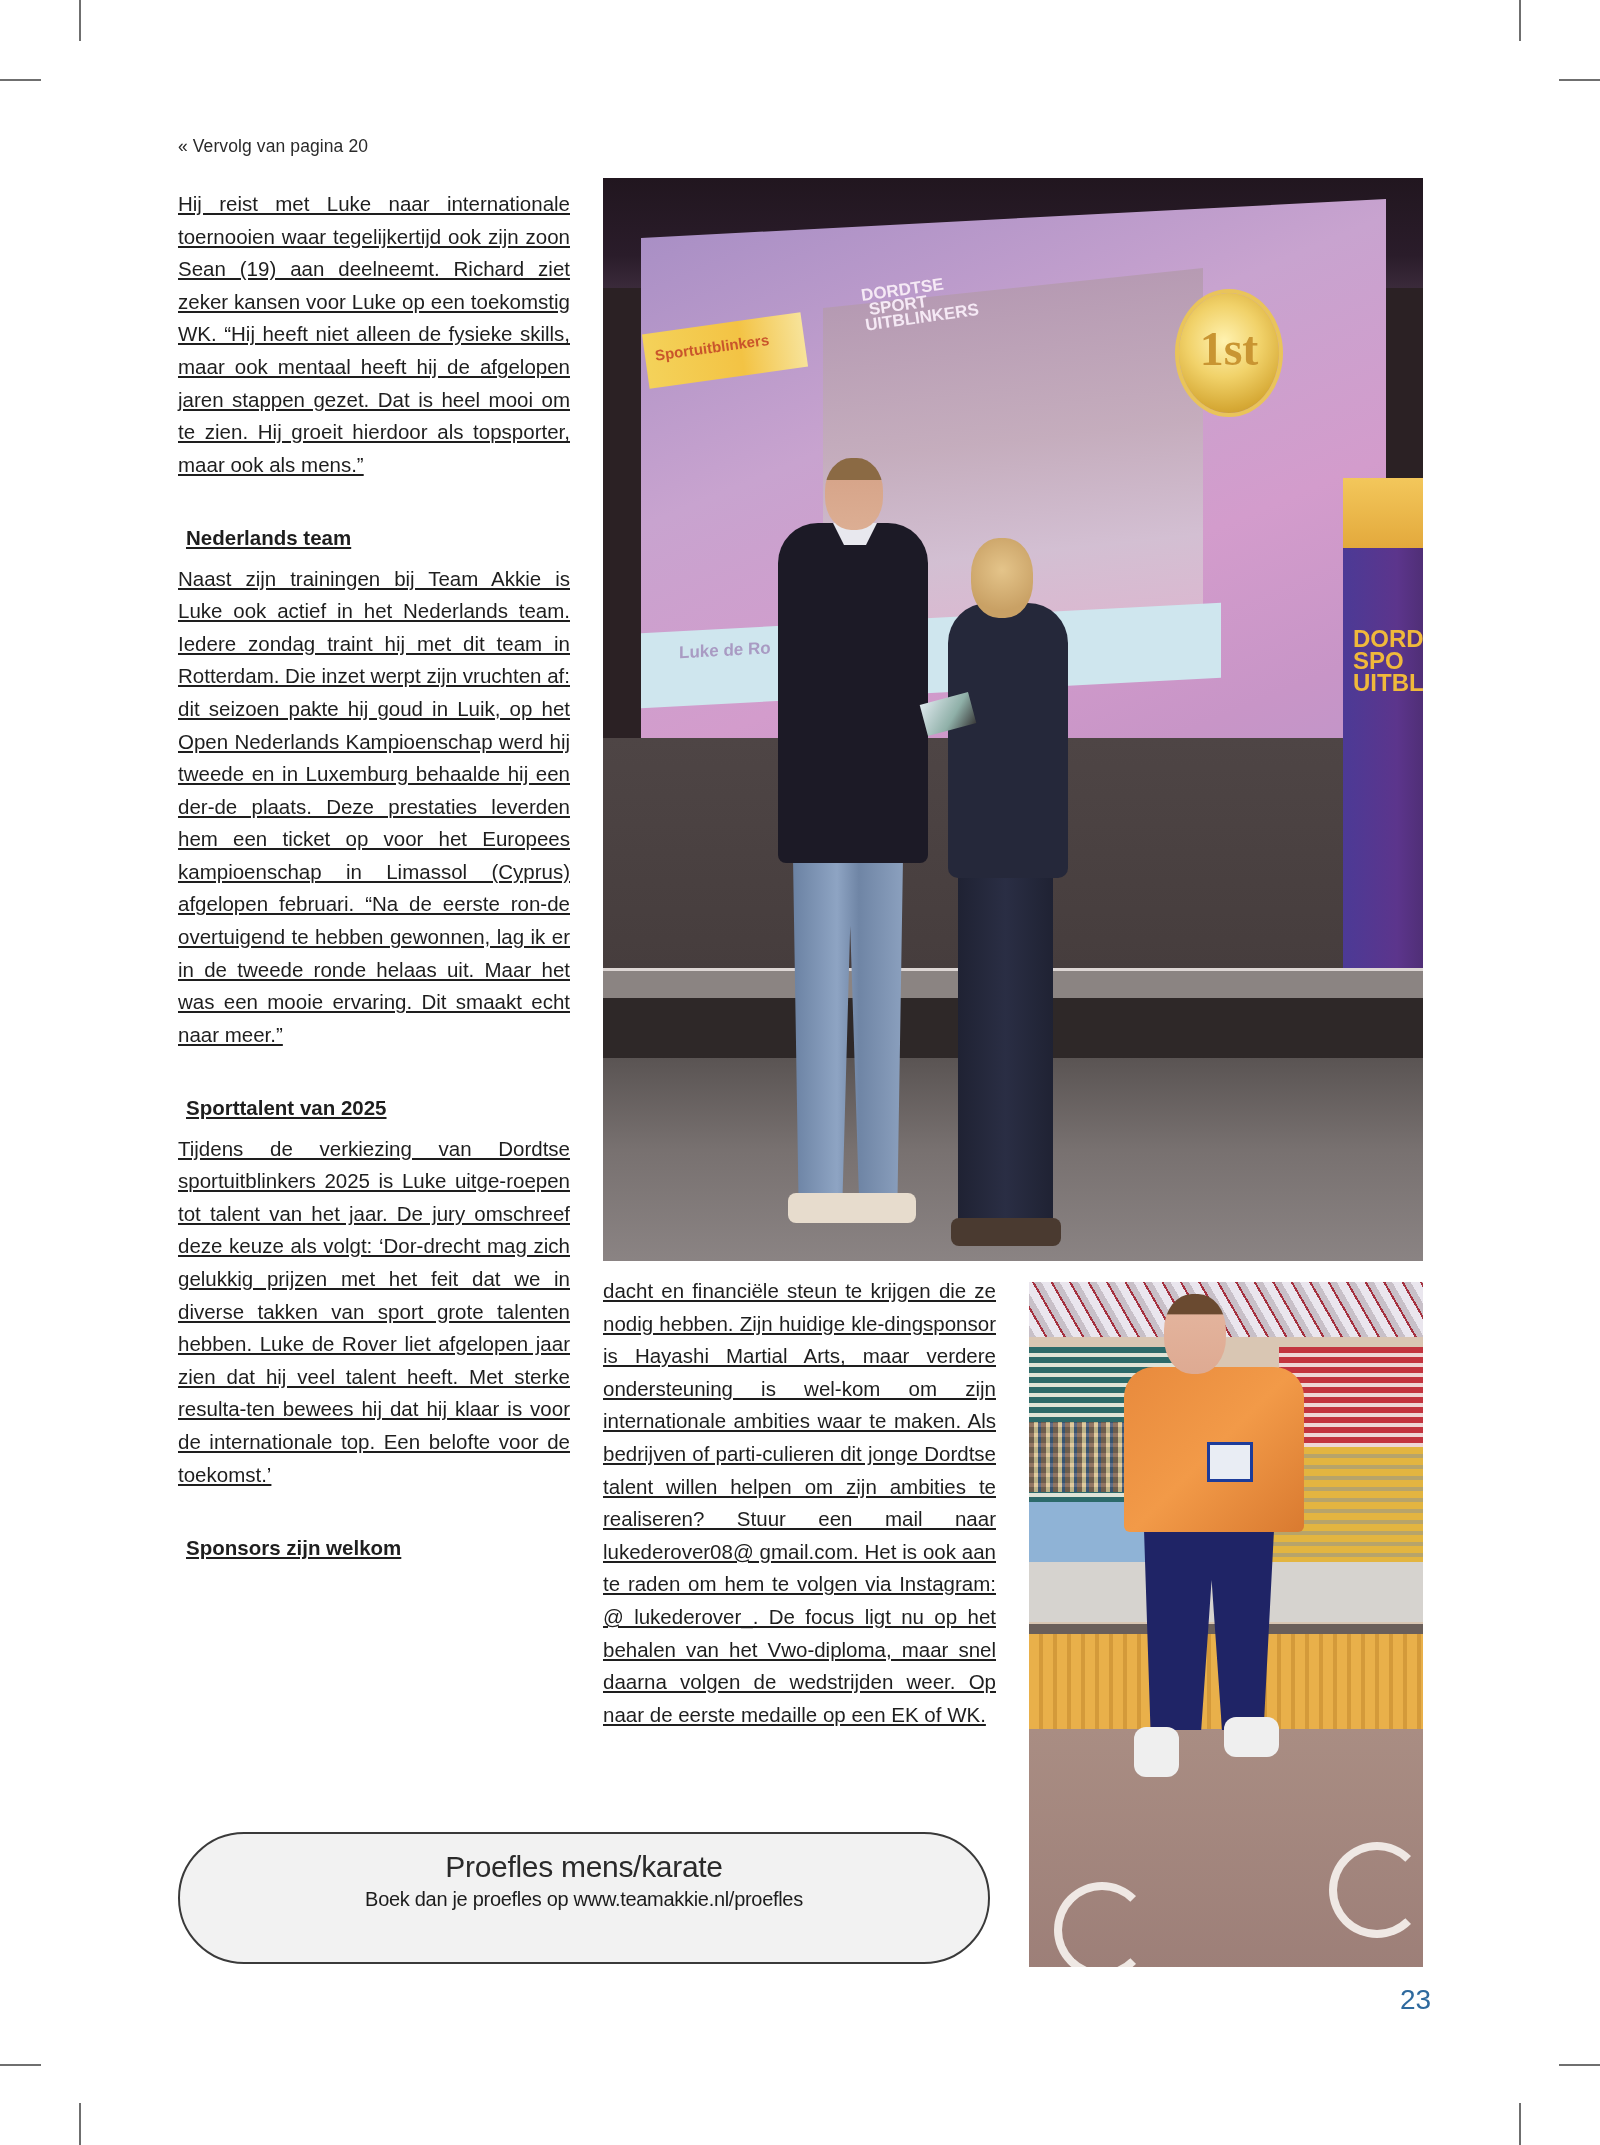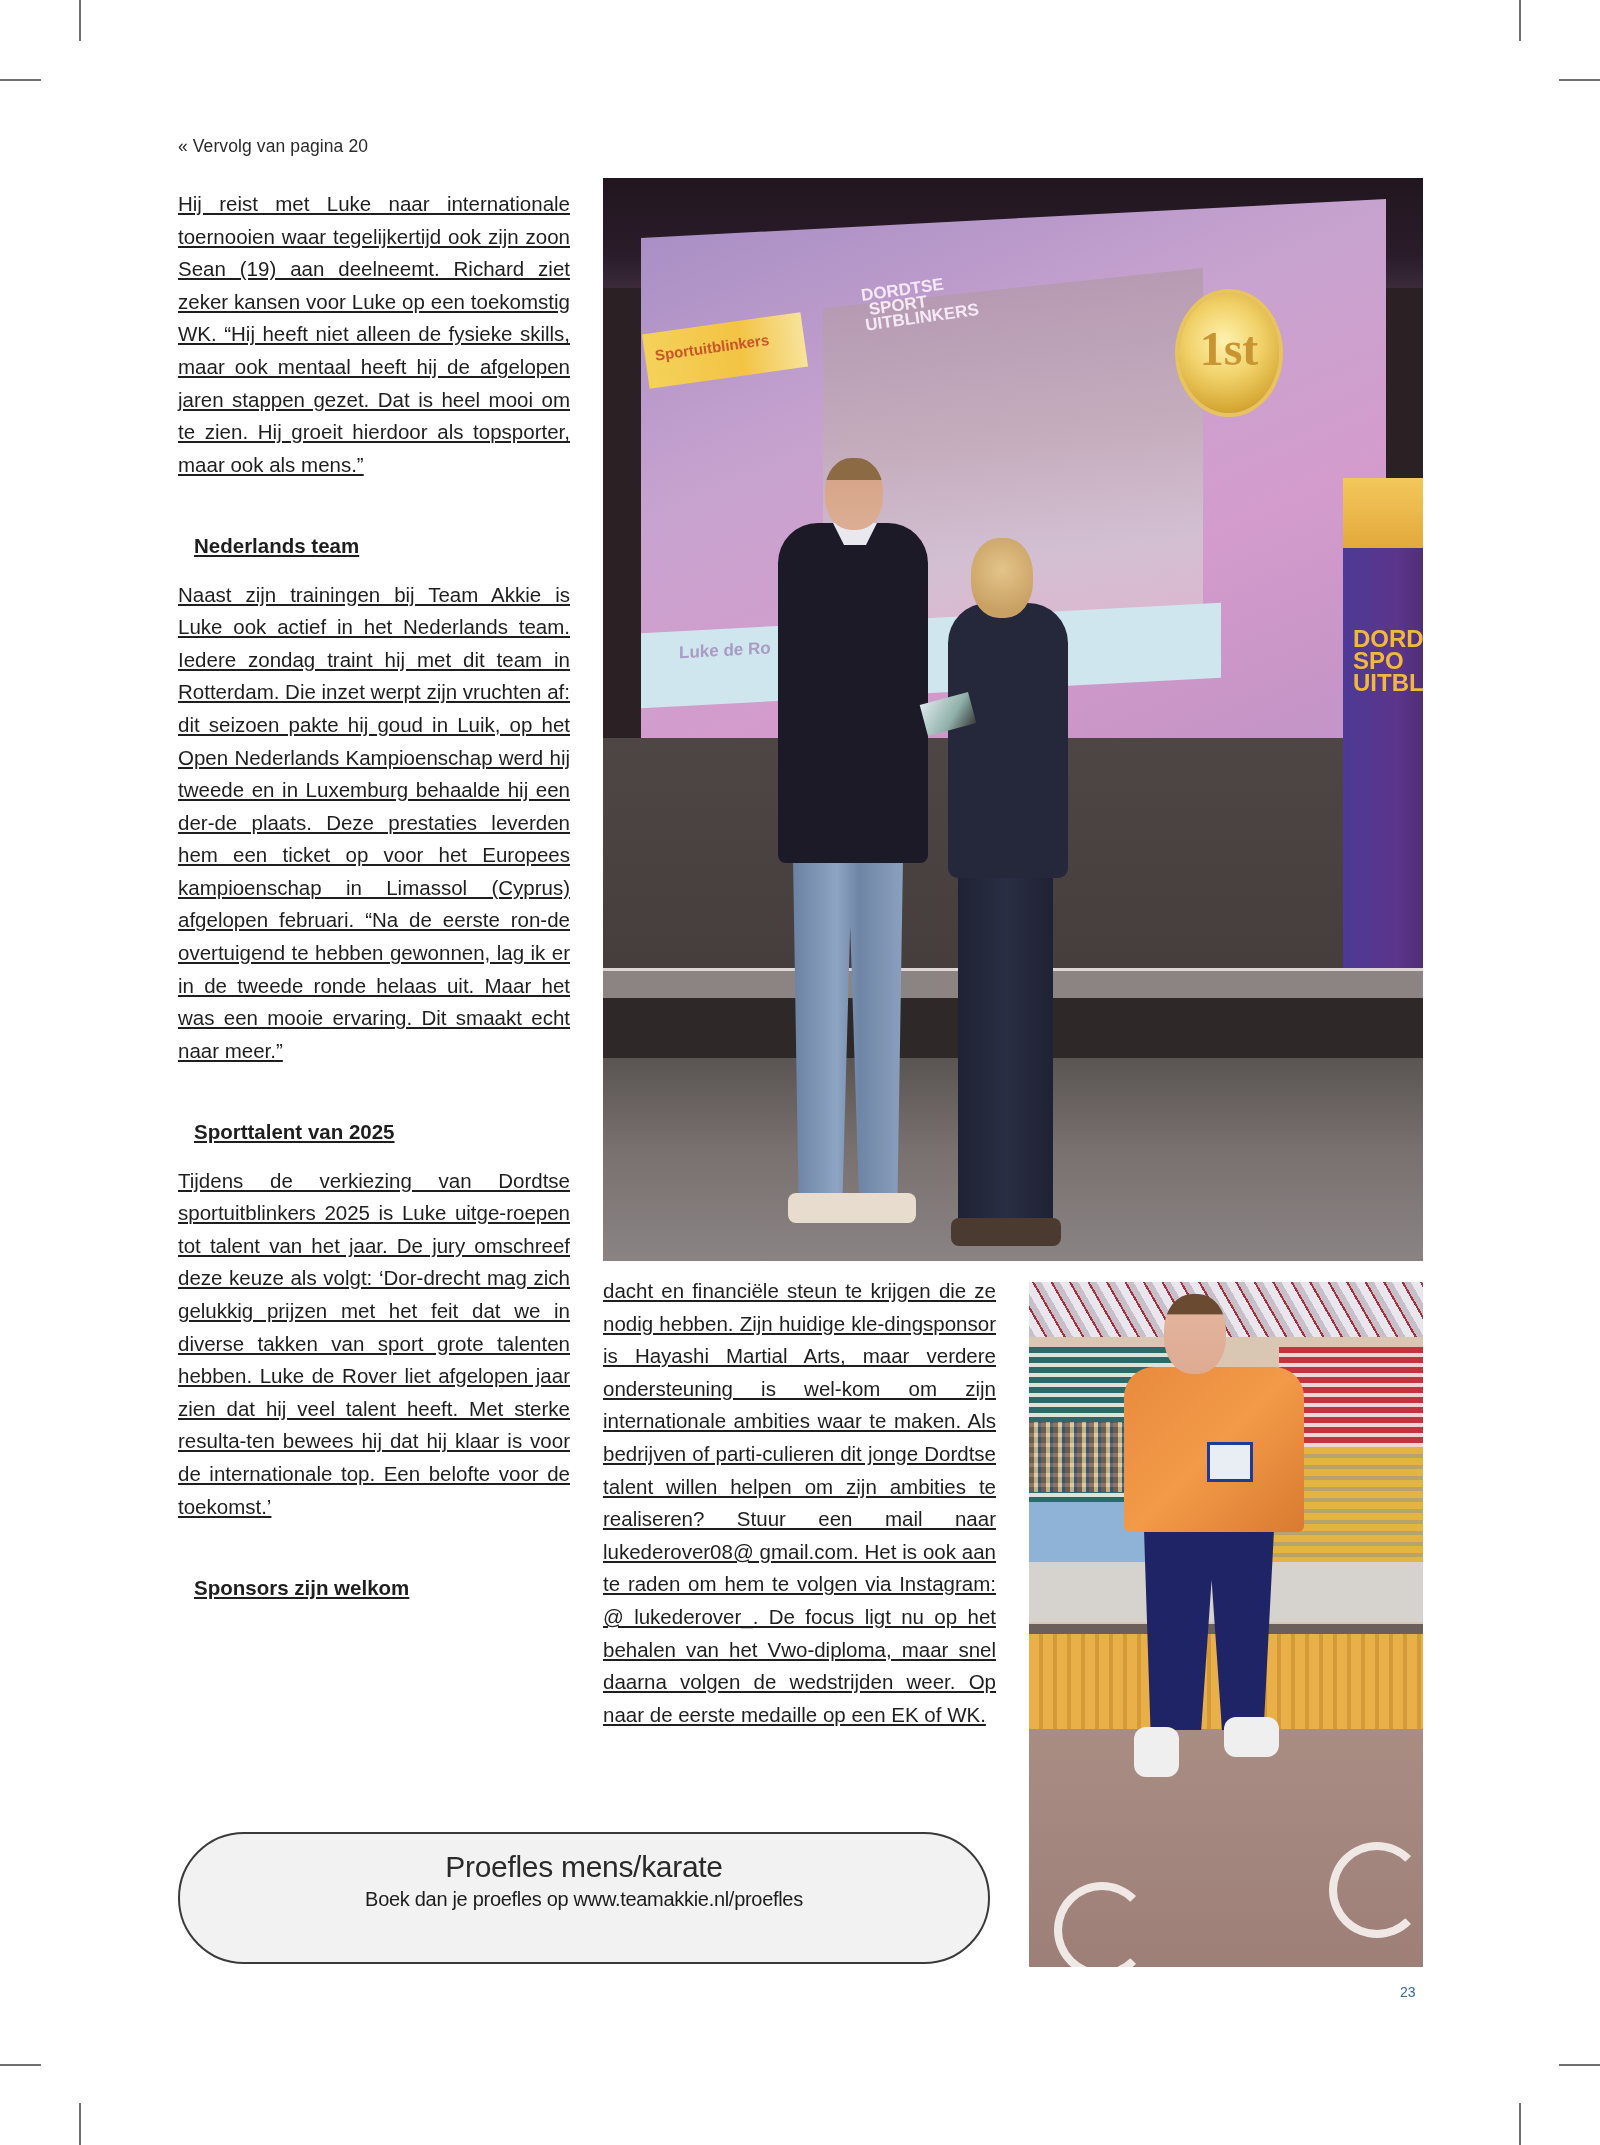--- a/index.html
+++ b/index.html
@@ -5,21 +5,21 @@
   html, body { margin: 0; padding: 0; background: #ffffff; }
   body { width: 1600px; height: 2145px; position: relative; overflow: hidden;
          font-family: "Liberation Sans", "DejaVu Sans", sans-serif; color: #1c1c1c; }
 
   .crop { position: absolute; background: #6f6f6f; }
 
   .continued { position: absolute; left: 178px; top: 136px; font-size: 17.5px; color: #2a2a2a; letter-spacing: 0.1px; }
 
   .col { position: absolute; font-size: 20.5px; line-height: 32.6px; color: #1e1e1e; text-decoration: underline; }
   .col p { margin: 0; text-align: justify; text-align-last: left; hyphens: manual; }
-  .col .sub { font-weight: bold; margin: 16px; }
+  .col .sub { font-weight: bold; margin: 8px; }
   .col .gap { height: 32.6px; }
   .col-left { left: 178px; top: 188px; width: 392px; }
   .col-mid { left: 603px; top: 1275px; width: 393px; }
 
   
   .photo1 { position: absolute; left: 603px; top: 178px; width: 820px; height: 1083px; overflow: hidden; background: #2b2124; }
   .photo1 .ceiling { position: absolute; left: 0; top: 0; width: 100%; height: 110px;
         background: linear-gradient(180deg,#21161f 0%,#2a1c2a 70%,#3a2a3a 100%); }
   .photo1 .screen { position: absolute; left: 38px; top: 60px; width: 745px; height: 690px;
         background: linear-gradient(160deg,#a98fc5 0%,#c8a3cf 30%,#d39ccc 55%,#c895c7 75%,#b995cb 100%);
@@ -77,21 +77,21 @@
   .p2-shoes-l { left: 105px; top: 445px; width: 45px; height: 50px; background: #efefef; border-radius: 12px; }
   .p2-shoes-r { left: 195px; top: 435px; width: 55px; height: 40px; background: #efefef; border-radius: 12px; }
 
   
   .callout { position: absolute; left: 178px; top: 1832px; width: 812px; height: 132px;
         background: #f2f2f2; border: 2.5px solid #3a3a3a; border-radius: 66px; box-sizing: border-box; text-align: center; }
   .callout .title { margin-top: 16px; font-size: 30px; color: #2a2a2a; font-family: "Liberation Sans Narrow","Liberation Sans",sans-serif; font-weight: normal; letter-spacing: -0.3px; }
   .callout .line { font-size: 20px; line-height: 30px; color: #1c1c1c; letter-spacing: -0.3px; }
   .callout .line1 { margin-top: 4px; }
 
-  .page-number { position: absolute; left: 1400px; top: 1984px; font-size: 14px; color: #2f6a9e; }
+  .page-number { position: absolute; left: 1400px; top: 1984px; font-size: 28px; color: #2f6a9e; }
 </style>
 </head>
 <body>
 
 <div class="crop" style="left:79px;top:0;width:2px;height:41px;"></div>
 <div class="crop" style="left:0;top:79px;width:41px;height:2px;"></div>
 <div class="crop" style="left:1519px;top:0;width:2px;height:41px;"></div>
 <div class="crop" style="left:1559px;top:79px;width:41px;height:2px;"></div>
 <div class="crop" style="left:0;top:2064px;width:41px;height:2px;"></div>
 <div class="crop" style="left:79px;top:2103px;width:2px;height:42px;"></div>

